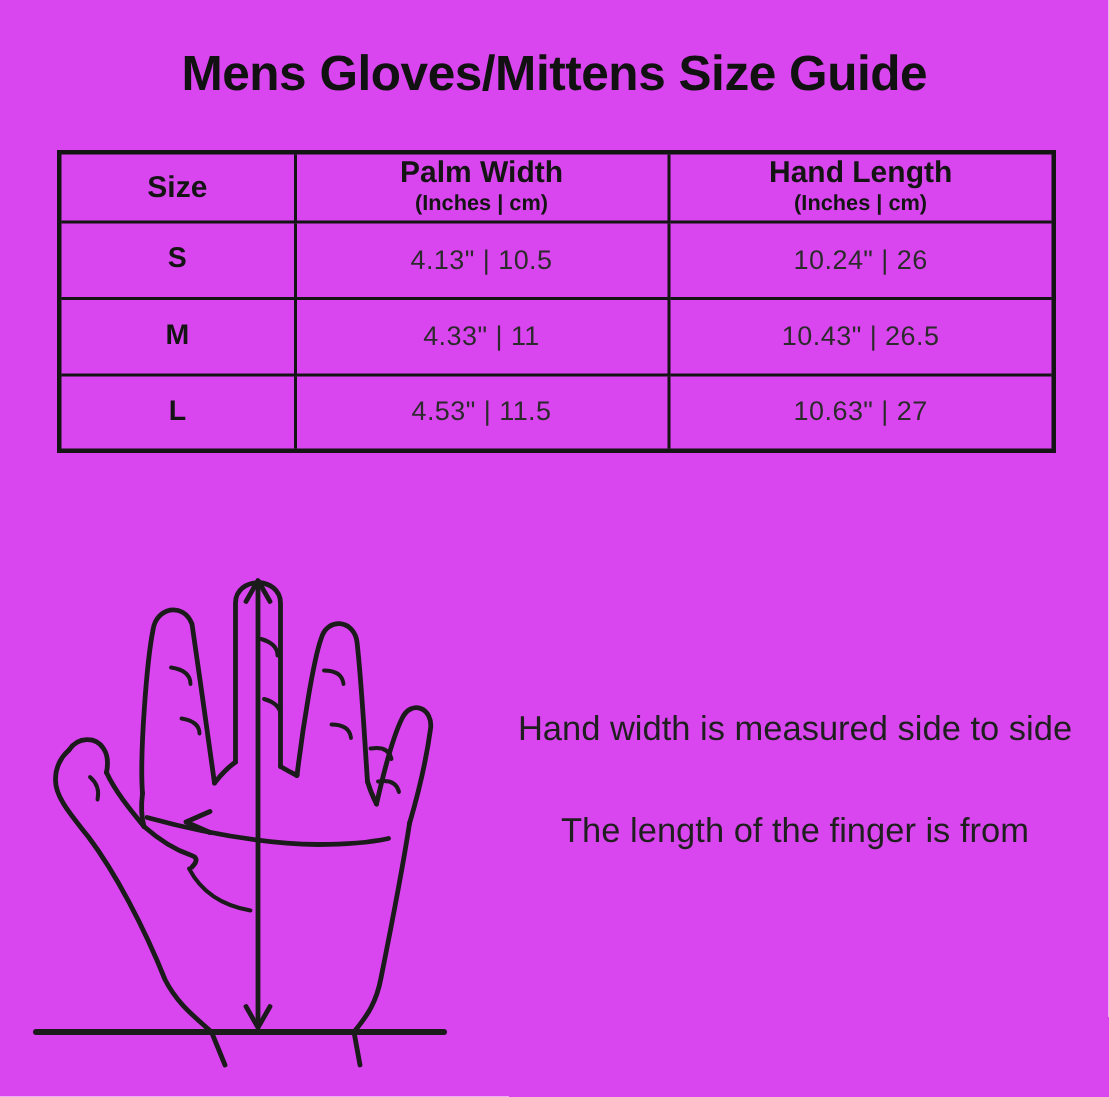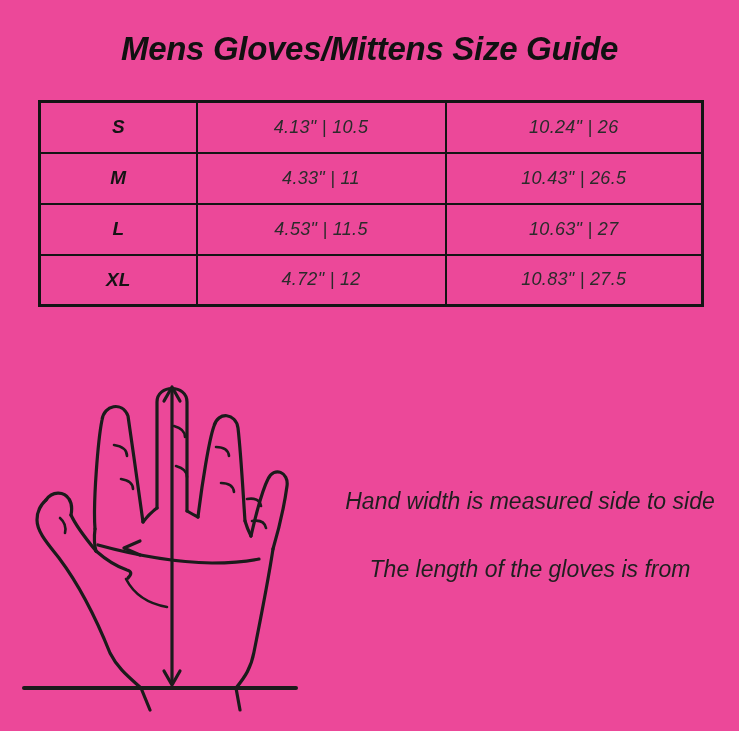--- a/index.html
+++ b/index.html
@@ -1,23 +1,22 @@
 <!DOCTYPE html>
 <html><head>
 <meta charset="utf-8">
 <style>
   html,body{margin:0;padding:0;background:#fff;}
   #canvas{
     position:relative;
     width:739px;height:731px;
-    background:#ec4899;
+    background:#d946ef;
     font-family:"Liberation Sans","DejaVu Sans",sans-serif;
     color:#1a1a1a;
     overflow:hidden;
-    font-style:italic;
   }
   
   .title{
     position:absolute;top:30px;left:0;width:739px;
     text-align:center;
     font-size:33px;font-weight:800;letter-spacing:-0.3px;
     color:#111;
   }
   
   .size-table-wrap{position:absolute;left:38px;top:100px;}
@@ -46,58 +45,66 @@
   .hand-fig svg{display:block;width:100%;height:100%;}
   .hand-fig path{fill:none;stroke:#1b1b1b;stroke-width:3.2;stroke-linecap:round;stroke-linejoin:round;}
   .hand-fig path.thick{stroke-width:4;}
   .hand-fig path.thin{stroke-width:2.6;}
   
   .notes{
     position:absolute;left:322px;top:470px;width:416px;
     text-align:center;
     font-size:23px;line-height:31px;color:#1f1f1f;
   }
-  .notes p{margin:16px;}
+  .notes p{margin:0;}
   .notes p + p{margin-top:37px;}
   .notes span{display:block;}
 </style>
 </head>
 <body>
 
 <div id="canvas">
 
   <div class="title">Mens Gloves/Mittens Size Guide</div>
 
   <div class="size-table-wrap">
     <table class="size-table">
       <colgroup>
           <col class="c-size">
           <col class="c-palm">
           <col class="c-hand">
         </colgroup>
       <tbody>
+          <tr class="hdr">
+        <th>
+          <span>Size</span>
+        </th>
+        <th>
+          <span>Palm Width</span>
+          <span class="sub">(Inches | cm)</span>
+        </th>
+        <th>
+          <span>Hand Length</span>
+          <span class="sub">(Inches | cm)</span>
+        </th>
+      </tr>
       <tr class="row">
         <td class="size-cell">S</td>
         <td class="val-cell">4.13" | 10.5</td>
         <td class="val-cell">10.24" | 26</td>
       </tr>
       <tr class="row">
         <td class="size-cell">M</td>
         <td class="val-cell">4.33" | 11</td>
         <td class="val-cell">10.43" | 26.5</td>
       </tr>
       <tr class="row">
         <td class="size-cell">L</td>
         <td class="val-cell">4.53" | 11.5</td>
         <td class="val-cell">10.63" | 27</td>
-      </tr>
-      <tr class="row">
-        <td class="size-cell">XL</td>
-        <td class="val-cell">4.72" | 12</td>
-        <td class="val-cell">10.83" | 27.5</td>
       </tr>
     </tbody>
       </table>
   </div>
 
   <div class="hand-fig">
     <svg viewBox="0 0 320 355" xmlns="http://www.w3.org/2000/svg">
 
       <path class="thick" d="M14 316 L286 316"></path>
 
@@ -149,17 +156,17 @@
         <path class="thin" d="M242 149 q12 -2 14 7"></path>
       </g>
     </svg>
   </div>
 
   <div class="notes">
     <p>
       <span>Hand width is measured side to side</span>
     </p>
     <p>
-      <span>The length of the gloves is from</span>
+      <span>The length of the finger is from</span>
     </p>
   </div>
 
 </div>
 
 </body></html>

